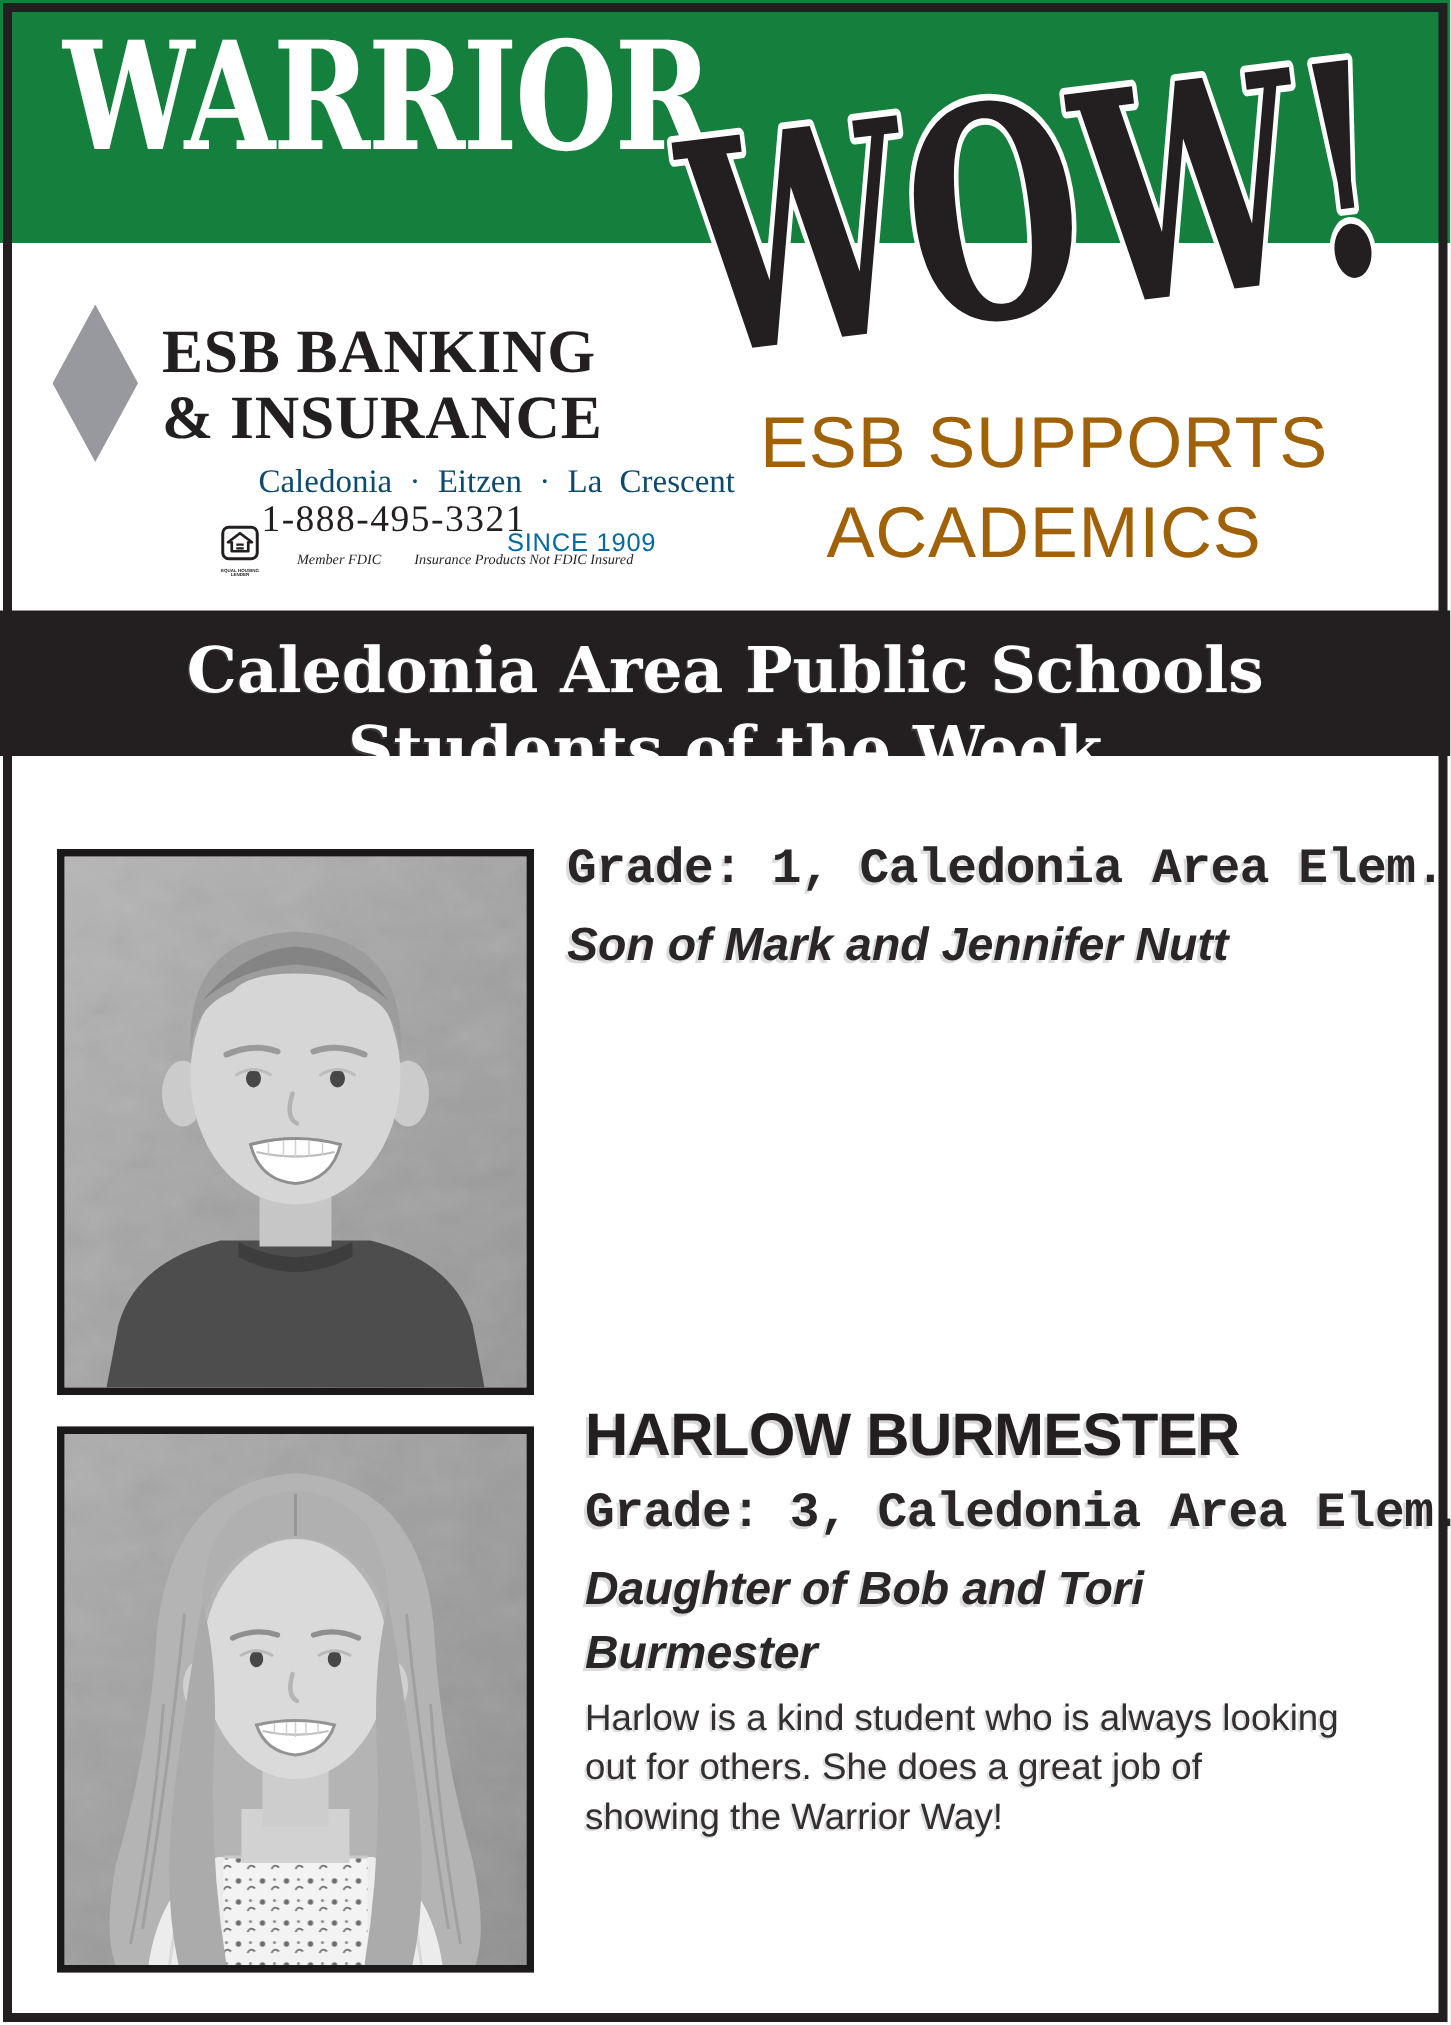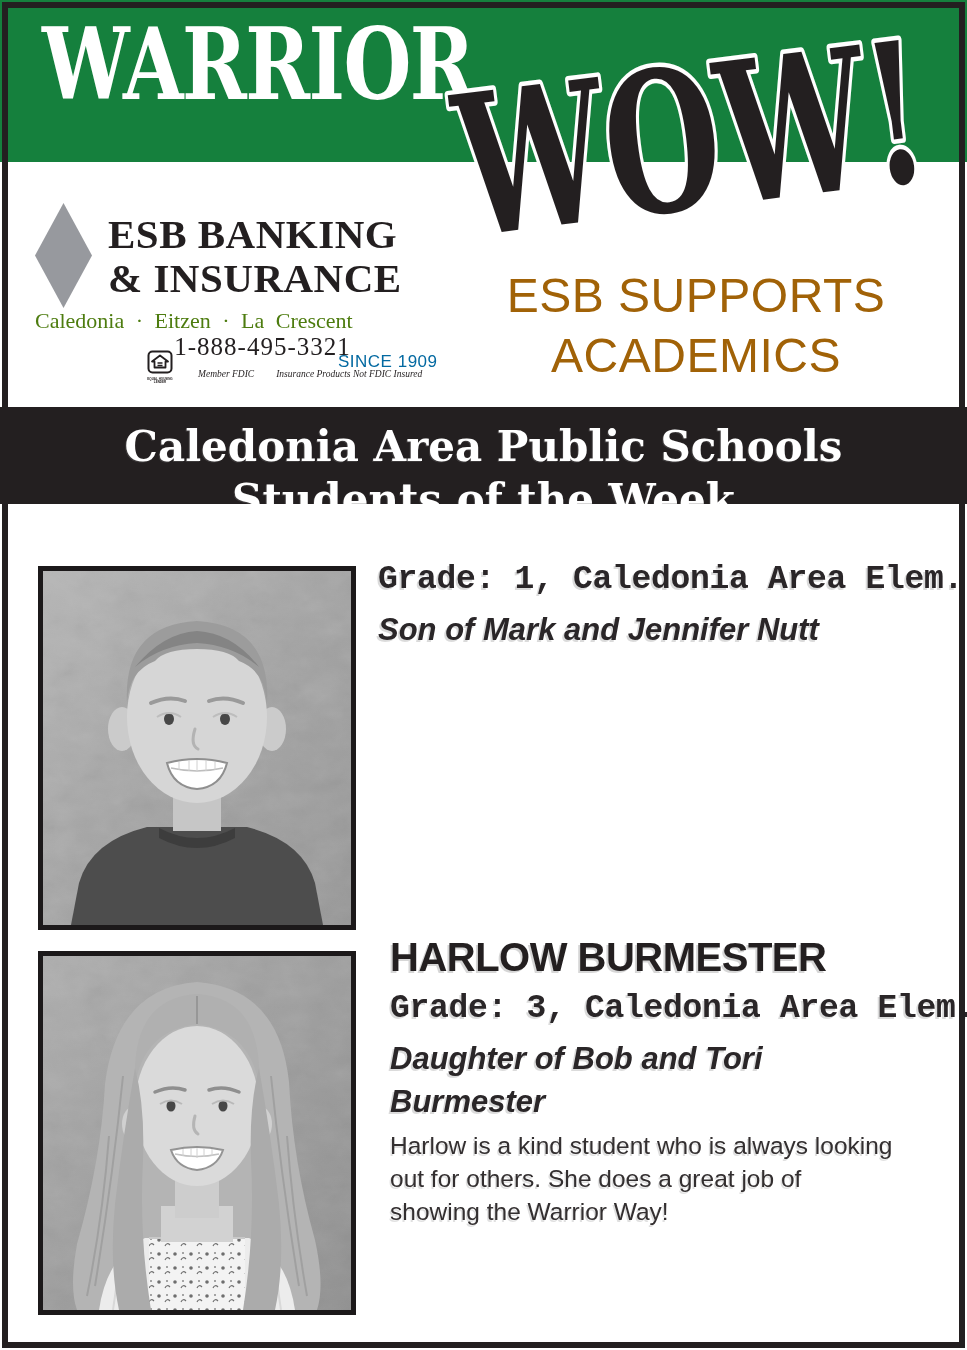--- a/index.html
+++ b/index.html
@@ -21,22 +21,22 @@
   .wow-text{
     font-family:"DejaVu Serif", serif; font-weight:700;
     fill:#231f20; stroke:#ffffff; stroke-width:9px; stroke-linejoin:round; paint-order:stroke fill;
   }
   
   .diamond{position:absolute; left:35px; top:203px; width:57px; height:105px;
     clip-path:polygon(50% 0,100% 50%,50% 100%,0 50%); background:#97999e;}
   .esb-name{position:absolute; left:108px; top:212px;
     font-family:"Liberation Serif", serif; font-weight:700; font-size:41px; line-height:44px;
     color:#231f20; letter-spacing:0.5px; white-space:nowrap;}
-  .locations{position:absolute; left:35px; top:308px; width:455px; text-align:left;
-    font-family:"Liberation Serif", serif; font-size:22px; color:#4d7c0f; word-spacing:6px;}
+  .locations{position:absolute; left:35px; top:308px; width:455px; text-align:right;
+    font-family:"Liberation Serif", serif; font-size:22px; color:#0c4a6e; word-spacing:6px;}
   .phone{position:absolute; left:35px; top:333px; width:455px; text-align:center;
     font-family:"Liberation Serif", serif; font-size:25px; color:#231f20; letter-spacing:1px;}
   .since{position:absolute; left:338px; top:352px; font-size:17px; letter-spacing:0.5px; color:#0369a1;}
   .ehl{position:absolute; left:147px; top:350px; width:26px; text-align:center;}
   .ehl-label{font-size:3px; line-height:3px; letter-spacing:0; color:#231f20; font-weight:700;}
   .fineprint{position:absolute; left:198px; top:369px; display:flex; gap:22px;
     font-family:"Liberation Serif", serif; font-style:italic; font-size:9.5px; color:#231f20; white-space:nowrap;}
   .tagline{position:absolute; left:478px; top:266px; width:436px; text-align:center;
     font-size:48px; line-height:60px; color:#a16207; letter-spacing:0.5px; white-space:nowrap;}
   

